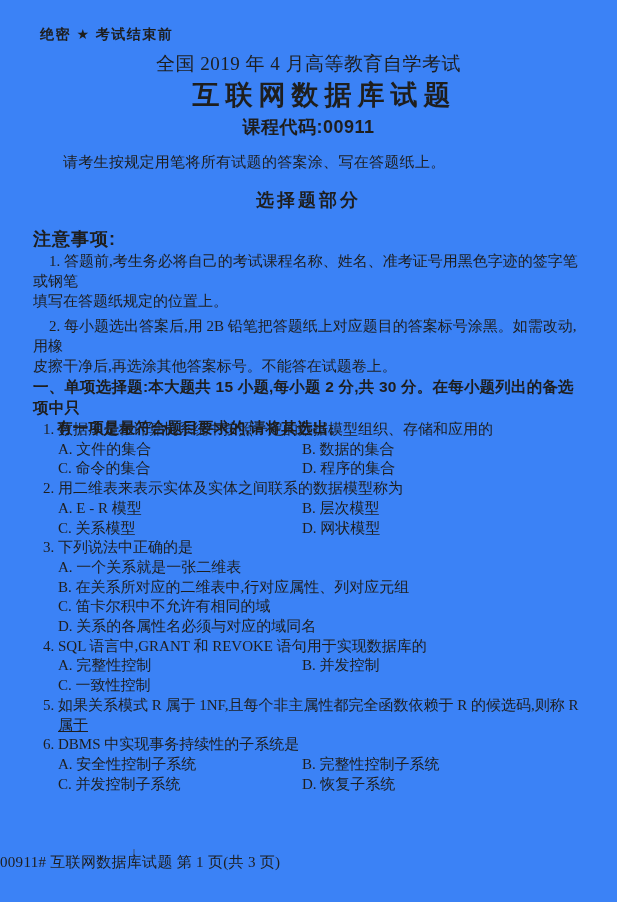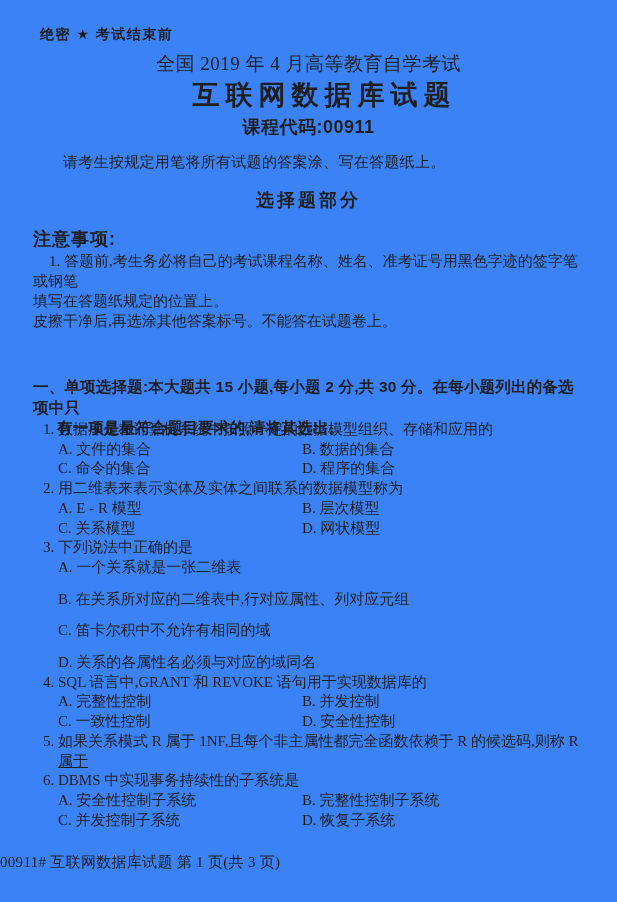--- a/index.html
+++ b/index.html
@@ -103,21 +103,21 @@
     line-height: 19.7px;
   }
   .q-head { padding-left: 10px; }
   .q-num { display: inline-block; width: 15px; }
   .q-cont { padding-left: 25px; text-decoration: underline; }
   .opts {
     margin-left: 25px;
     display: grid;
     grid-template-columns: 244px 1fr;
   }
-  .opts.one-col { grid-template-columns: 1fr; gap: 12px; }
+  .opts.one-col { grid-template-columns: 1fr; }
 
   .page-footer {
     position: absolute;
     left: 0; top: 853px; width: 100%;
     font-size: 15px;
     letter-spacing: 0.3px;
   }
   .scan-dot {
     position: absolute;
     left: 133px; top: 849px;
@@ -134,20 +134,21 @@
   <div class="exam-title">全国 2019 年 4 月高等教育自学考试</div>
   <div class="paper-title">互联网数据库试题</div>
   <div class="course-code">课程代码:00911</div>
   <div class="instruction">请考生按规定用笔将所有试题的答案涂、写在答题纸上。</div>
   <div class="part-title">选择题部分</div>
 
   <div class="notice-heading">注意事项:</div>
   <div class="notice-body">
     <div class="notice-line first">1. 答题前,考生务必将自己的考试课程名称、姓名、准考证号用黑色字迹的签字笔或钢笔</div>
     <div class="notice-line">填写在答题纸规定的位置上。</div>
+    <div class="notice-line first notice-item2">2. 每小题选出答案后,用 2B 铅笔把答题纸上对应题目的答案标号涂黑。如需改动,用橡</div>
     <div class="notice-line">皮擦干净后,再选涂其他答案标号。不能答在试题卷上。</div>
   </div>
 
   <div class="section-heading">
     <div>一、单项选择题:本大题共 15 小题,每小题 2 分,共 30 分。在每小题列出的备选项中只</div>
     <div class="cont">有一项是最符合题目要求的,请将其选出。</div>
   </div>
 
   <div class="questions">
 
@@ -188,21 +189,20 @@
     </div>
 
     <div class="question">
       <div class="q-head">
         <span class="q-num">4.</span><span>SQL 语言中,GRANT 和 REVOKE 语句用于实现数据库的</span>
       </div>
       <div class="opts">
         <span class="opt">A. 完整性控制</span>
         <span class="opt">B. 并发控制</span>
         <span class="opt">C. 一致性控制</span>
-        <span class="opt">D. 安全性控制</span>
       </div>
     </div>
 
     <div class="question">
       <div class="q-head">
         <span class="q-num">5.</span><span>如果关系模式 R 属于 1NF,且每个非主属性都完全函数依赖于 R 的候选码,则称 R</span>
       </div>
       <div class="q-cont">属于</div>
     </div>
 

